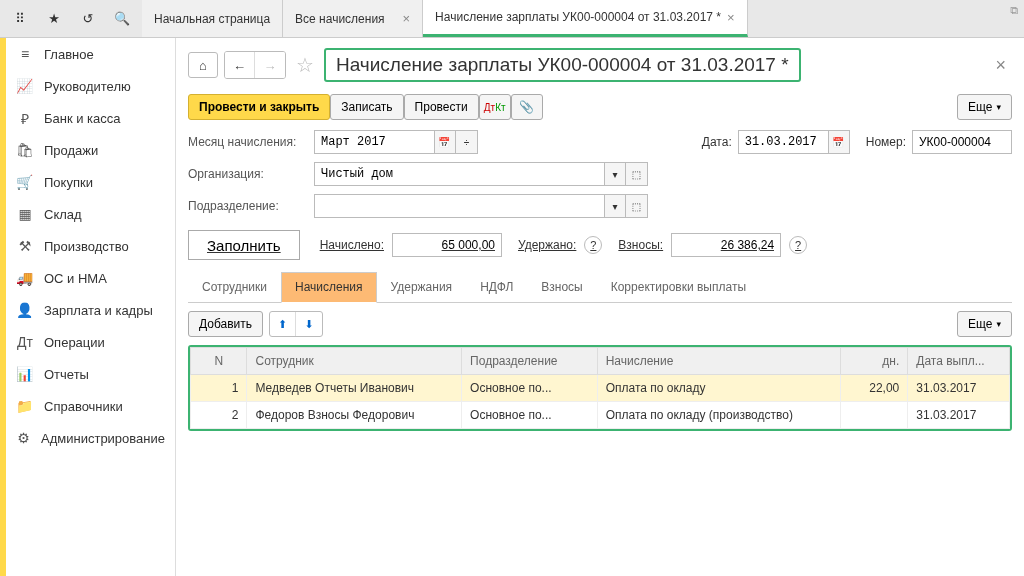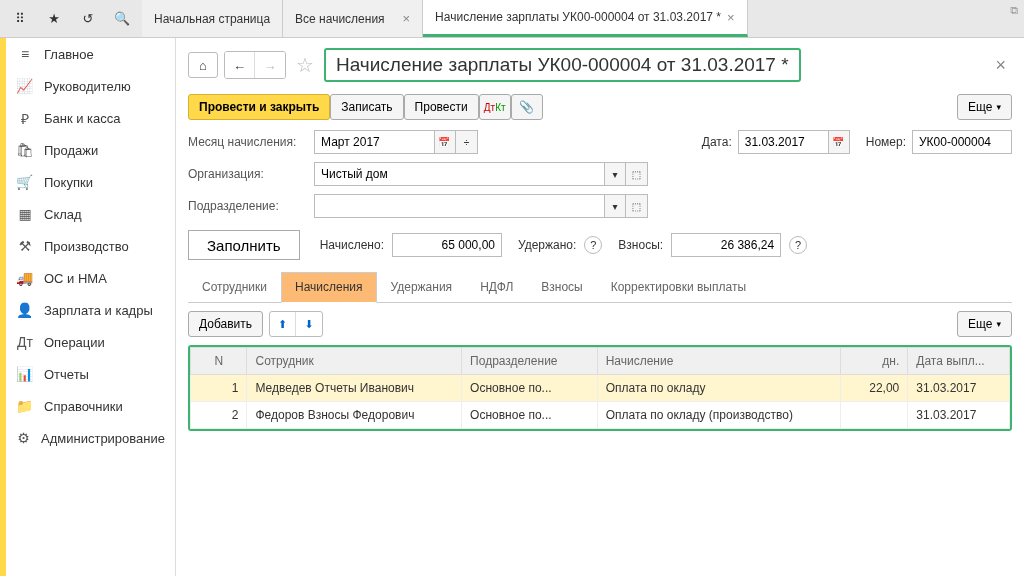--- a/index.html
+++ b/index.html
@@ -33,26 +33,26 @@
 .btn { height: 26px; padding: 0 10px; border: 1px solid #aaa; background: #f5f5f5; border-radius: 3px; font-size: 12px; cursor: pointer; display: flex; align-items: center; }
 .btn.primary { background: #ffd94a; border-color: #d4b030; font-weight: bold; }
 .btn.icon-only { width: 32px; padding: 0; justify-content: center; }
 .more-btn { margin-left: auto; }
 .more-btn::after { content: "▾"; margin-left: 4px; font-size: 9px; }
 
 .form-row { display: flex; align-items: center; padding: 4px 12px; gap: 6px; font-size: 12px; }
 .label { min-width: 120px; color: #555; }
 .input { height: 24px; border: 1px solid #bbb; padding: 0 6px; font-size: 12px; background: #fff; }
 .input-group { display: flex; }
-.input-group .input { border-right: none; }
+.input-group .input { border-right: none; font-family: Liberation Mono, monospace; }
 .input-addon { width: 22px; height: 24px; border: 1px solid #bbb; background: #f5f5f5; display: flex; align-items: center; justify-content: center; font-size: 10px; cursor: pointer; }
 .input-addon + .input-addon { border-left: none; }
 
 .fill-btn { height: 30px; padding: 0 18px; border: 1px solid #aaa; background: #fff; font-size: 15px; cursor: pointer; }
-.amounts-row { display: flex; align-items: center; padding: 8px 12px; gap: 8px; font-size: 12px; }
+.amounts-row { display: flex; align-items: center; padding: 8px 12px; gap: 8px; font-size: 12px; text-decoration: underline; }
 .amount-input { height: 24px; border: 1px solid #bbb; width: 110px; text-align: right; padding: 0 6px; font-size: 12px; }
 .help-dot { width: 18px; height: 18px; border: 1px solid #bbb; border-radius: 50%; display: flex; align-items: center; justify-content: center; font-size: 11px; cursor: pointer; }
 
 .tabs { display: flex; border-bottom: 1px solid #ccc; margin: 4px 12px 0; }
 .tab-item { padding: 7px 13px; border: 1px solid transparent; font-size: 12px; cursor: pointer; color: #666; }
 .tab-item.active { border: 1px solid #ccc; border-bottom-color: #fff; background: #fdba74; margin-bottom: -1px; color: #333; }
 
 .subtoolbar { display: flex; align-items: center; padding: 8px 12px; gap: 6px; }
 .arrow-group { display: flex; border: 1px solid #bbb; border-radius: 3px; }
 .arrow-btn { width: 26px; height: 24px; display: flex; align-items: center; justify-content: center; cursor: pointer; font-size: 11px; color: #06c; }

